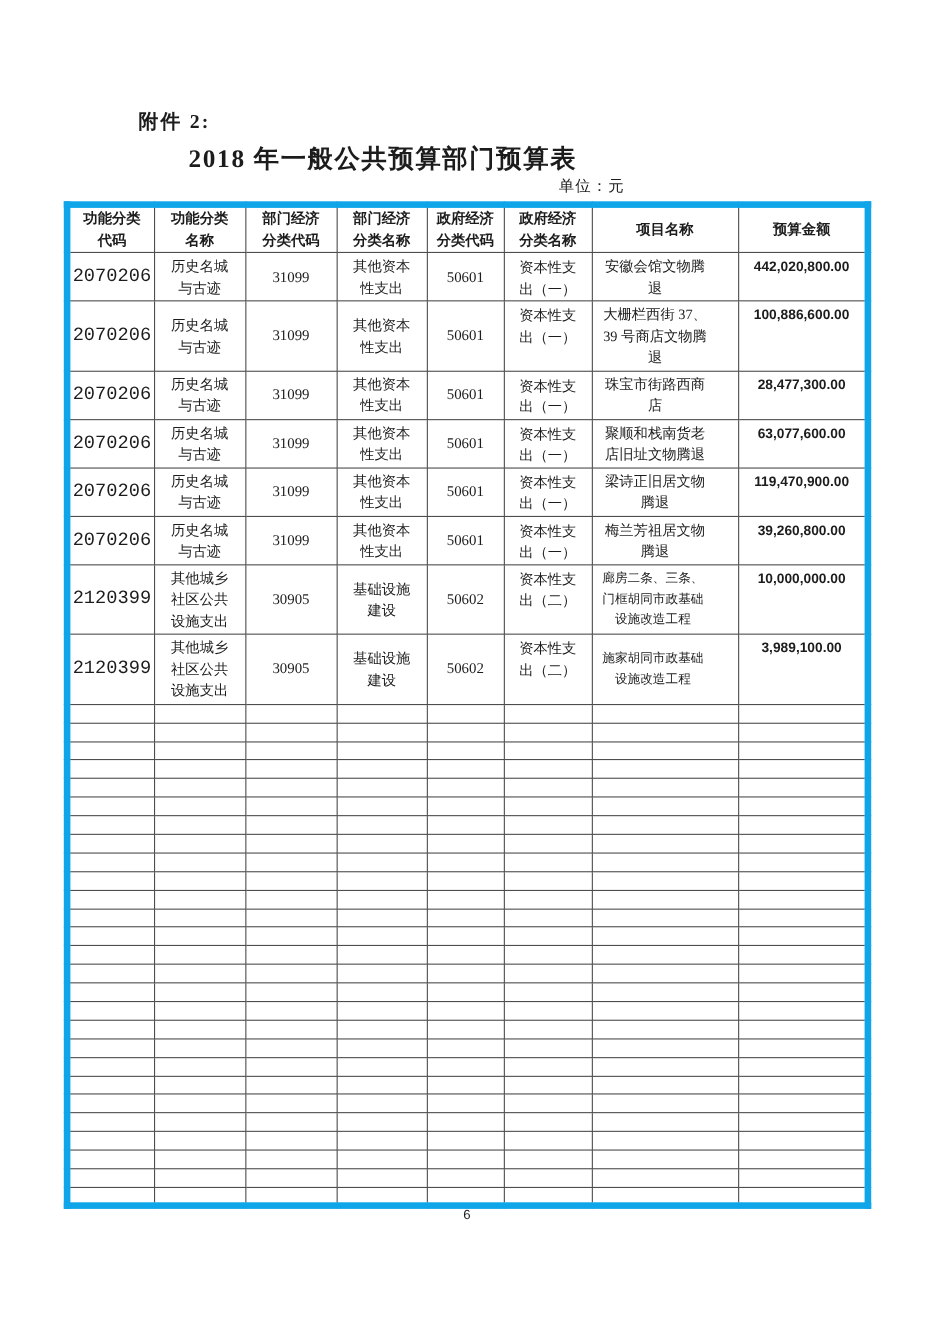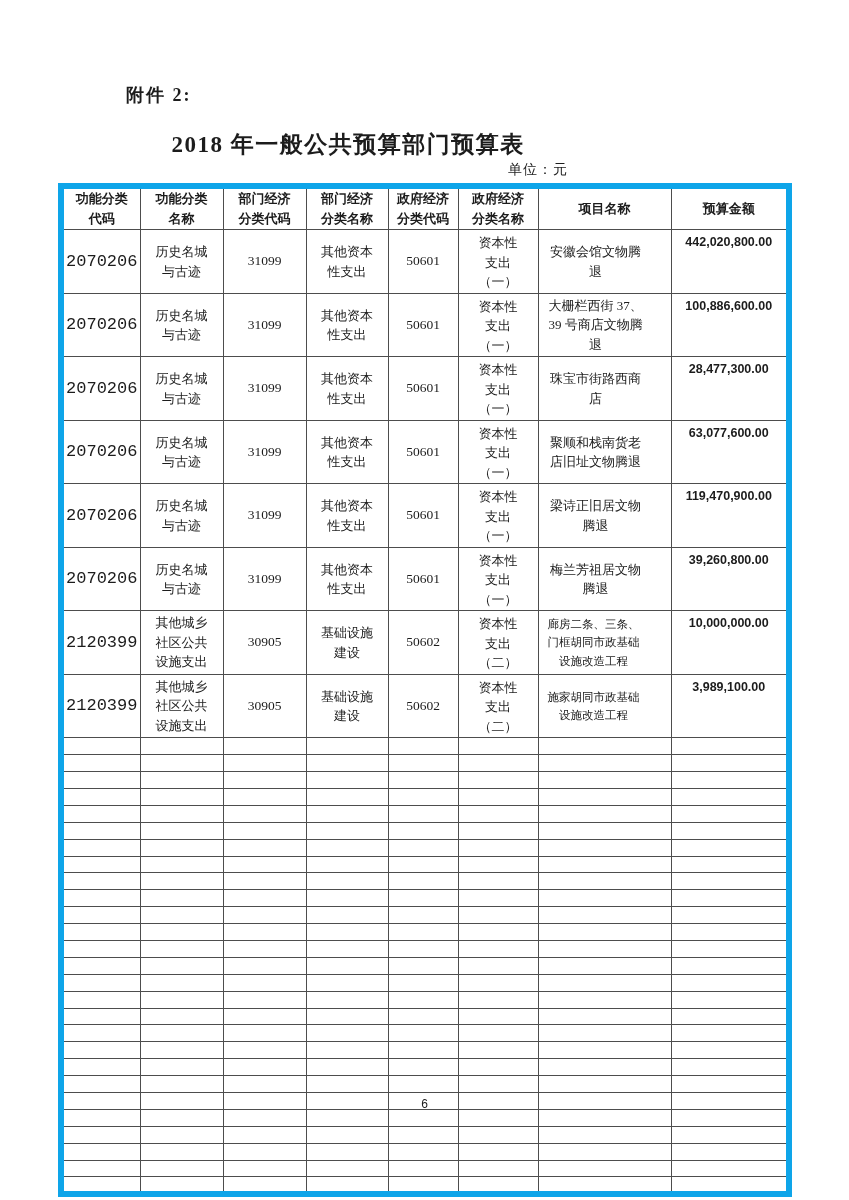--- a/index.html
+++ b/index.html
@@ -6,21 +6,21 @@
   html, body { margin: 0; padding: 0; }
   body {
     width: 849px; height: 1200px;
     background: #ffffff;
     color: #1c1c1c;
     font-family: "Liberation Serif", serif;
     position: relative;
     overflow: hidden;
   }
   .attachment-label {
-    position: absolute; left: 126px; top: 83px;
+    position: absolute; left: 126px; top: 98px;
     font-size: 18px; font-weight: 600; letter-spacing: 2px;
   }
   .doc-title {
     position: absolute; left: 0; top: 129px; width: 696px;
     text-align: center; font-size: 23px; font-weight: bold;
     letter-spacing: 1.5px;
   }
   .sheet { position: absolute; left: 58px; top: 161px; width: 596px; }
   .unit-label {
     text-align: right; padding-right: 86px;
@@ -43,21 +43,21 @@
   }
   
   td.c0 { font-family: Liberation Mono, monospace; font-size: 17px; }
   
   td.c1 { padding: 2px 10px; margin-top: 18px; }
   
   td.c2, td.c4 { font-size: 13.5px; }
   
   td.c3 { padding: 2px 9px; text-align: center; }
   
-  td.c5 { padding: 3px 20px 1px; vertical-align: top; }
+  td.c5 { padding: 3px 10px 1px; vertical-align: top; }
   
   td.c6 { text-align: center; padding: 2px 24px 2px 6px; }
   
   td.c7 {
     font-family: "Liberation Sans", sans-serif;
     font-size: 12.5px; vertical-align: top; padding-top: 3px; font-weight: bold;
   }
   
   tbody tr.data-row:nth-child(7) td.c6,
   tbody tr.data-row:nth-child(8) td.c6 { font-size: 11.5px; padding-right: 28px; line-height: 1.6; }

